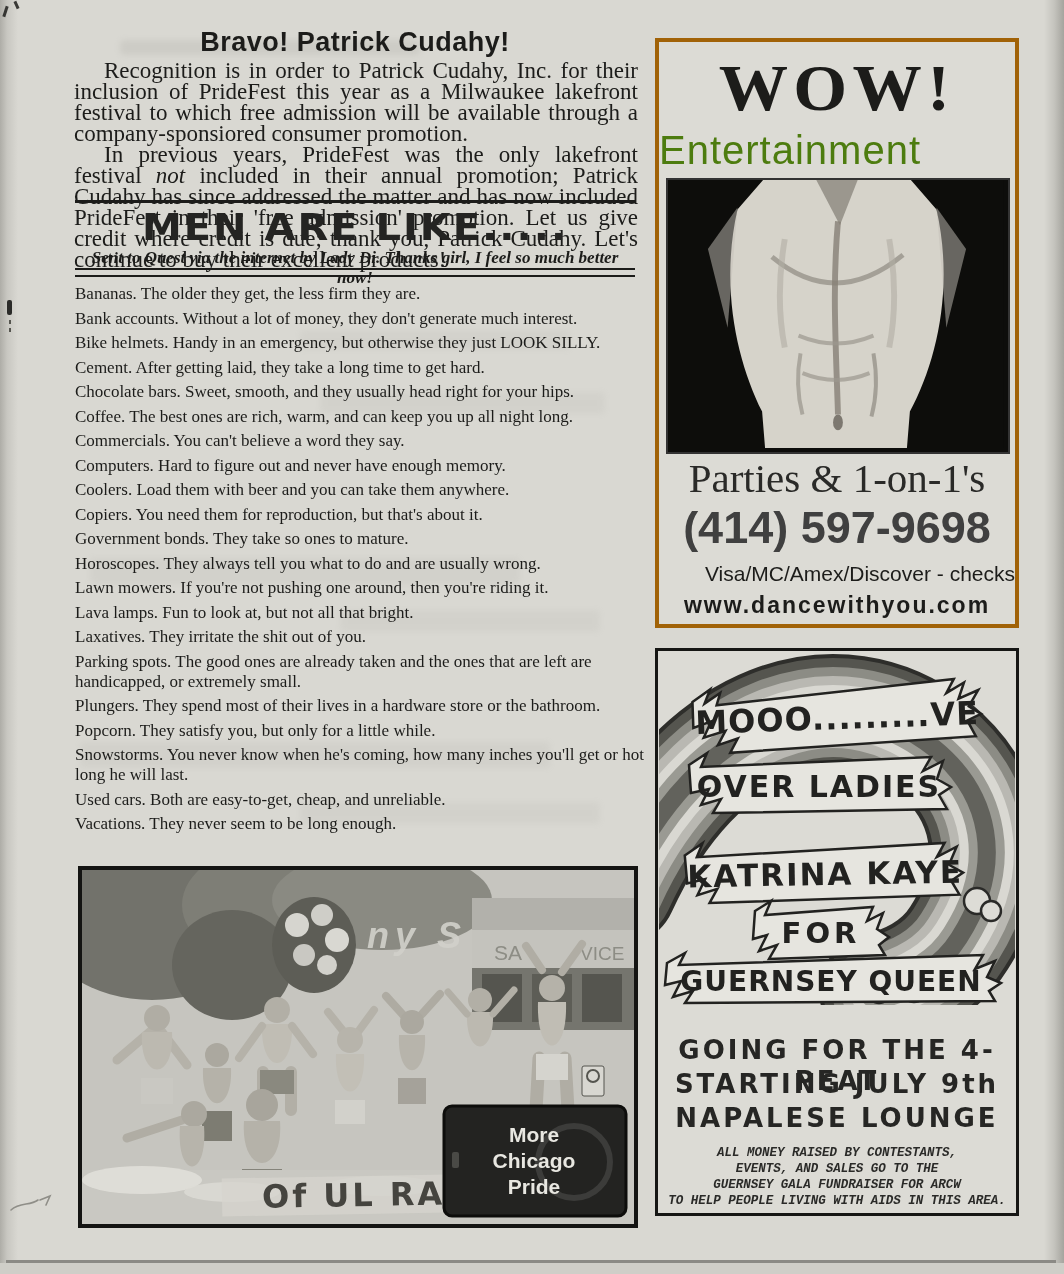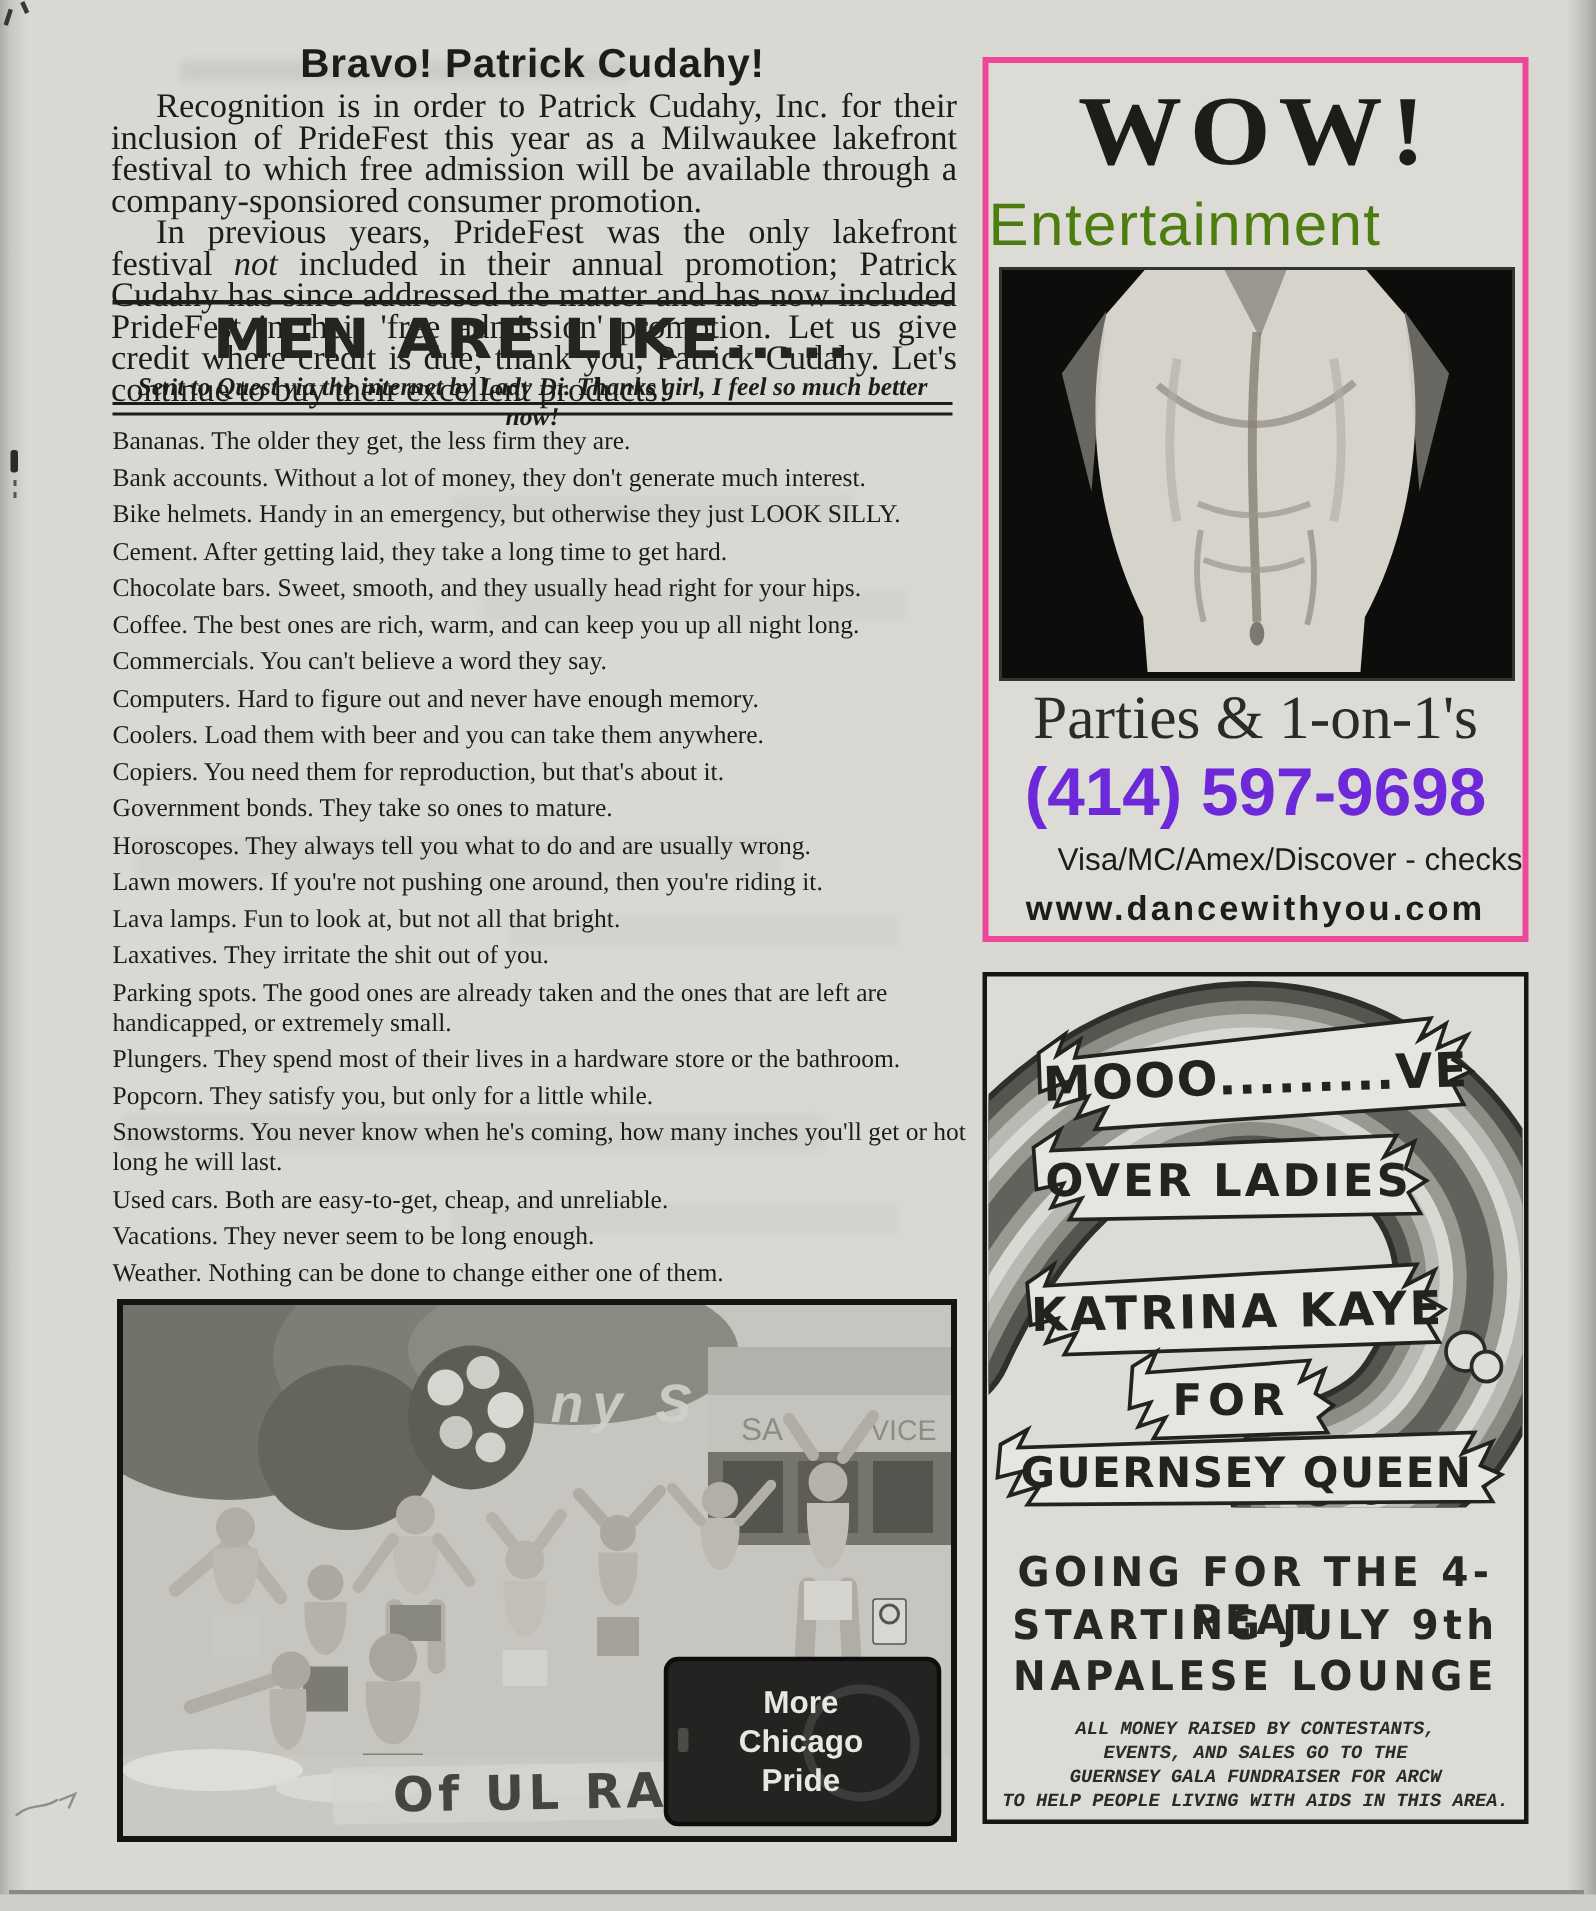--- a/index.html
+++ b/index.html
@@ -33,32 +33,32 @@
   .rule-double{position:absolute;left:75px;top:268px;width:560px;height:5px;
     border-top:2.5px solid #1c1c1a;border-bottom:2.5px solid #1c1c1a;}
   
   .mal-list{position:absolute;left:75px;top:284px;width:574px;font-size:17px;}
   .mal-list div{line-height:20px;margin-bottom:4.5px;}
   
   .photo-frame{position:absolute;left:78px;top:866px;width:560px;height:362px;
     border:4px solid #141412;background:#b9b8b2;box-sizing:border-box;}
   
   .wow-box{position:absolute;left:655px;top:38px;width:364px;height:590px;
-    border:4px solid #ec4899;background:#dcdbd5;box-sizing:border-box;}
+    border:4px solid #a16207;background:#dcdbd5;box-sizing:border-box;}
   .wow-headline{position:absolute;top:8px;left:0;width:100%;text-align:center;
     font-family:"Liberation Serif",serif;font-weight:900;font-size:66px;letter-spacing:5px;
     transform:scaleX(1.05);}
   .wow-subhead{position:absolute;top:86px;left:0;width:100%;text-align:left;
     font-family:"Liberation Sans",sans-serif;font-size:40px;letter-spacing:1px;color:#4d7c0f;}
   .torso-frame{position:absolute;top:136px;left:7px;width:340px;height:272px;
     border:2px solid #333;background:#0d0d0b;}
   .wow-services{position:absolute;top:412px;left:0;width:100%;text-align:center;
     font-family:"Liberation Serif",serif;font-size:41px;color:#2a2a28;}
   .wow-phone{position:absolute;top:460px;left:0;width:100%;text-align:center;
-    font-family:"Liberation Sans",sans-serif;font-weight:bold;font-size:45px;color:#6d28d9;}
+    font-family:"Liberation Sans",sans-serif;font-weight:bold;font-size:45px;color:#404040;}
   .wow-payments{position:absolute;top:520px;left:0;width:100%;text-align:right;
     font-family:Liberation Sans, sans-serif;font-size:21px;}
   .wow-website{position:absolute;top:550px;left:0;width:100%;text-align:center;
     font-family:"Liberation Sans",sans-serif;font-weight:bold;font-size:23px;letter-spacing:2px;}
   
   .guernsey-box{position:absolute;left:655px;top:648px;width:364px;height:568px;
     border:3px solid #161614;background:#dcdbd5;box-sizing:border-box;}
   .g-events{position:absolute;left:0;width:100%;text-align:center;
     font-family:"DejaVu Sans",sans-serif;font-weight:bold;letter-spacing:3px;
     font-size:26px;color:#262624;transform:scaleY(1.05);}
@@ -108,21 +108,20 @@
     <div>Horoscopes.  They always tell you what to do and are usually wrong.</div>
     <div>Lawn mowers.  If you're not pushing one around, then you're riding it.</div>
     <div>Lava lamps.  Fun to look at, but not all that bright.</div>
     <div>Laxatives.  They irritate the shit out of you.</div>
     <div>Parking spots.  The good ones are already taken and the ones that are left are handicapped, or extremely small.</div>
     <div>Plungers. They spend most of their lives in a hardware store or the bathroom.</div>
     <div>Popcorn. They satisfy you, but only for a little while.</div>
     <div>Snowstorms. You never know when he's coming, how many inches you'll get or hot long he will last.</div>
     <div>Used cars. Both are easy-to-get, cheap, and unreliable.</div>
     <div>Vacations. They never seem to be long enough.</div>
-    <div>Weather.  Nothing can be done to change either one of them.</div>
   </div>
 
   <div class="photo-frame">
     <svg width="552" height="354" viewBox="0 0 552 354">
       <rect x="0" y="0" width="552" height="354" fill="#c6c5bf"></rect>
 
       <ellipse cx="70" cy="55" rx="110" ry="75" fill="#72726b"></ellipse>
       <ellipse cx="190" cy="35" rx="90" ry="60" fill="#7e7e76"></ellipse>
       <ellipse cx="300" cy="30" rx="110" ry="50" fill="#8a8a82"></ellipse>
       <ellipse cx="150" cy="95" rx="60" ry="55" fill="#65655e"></ellipse>

